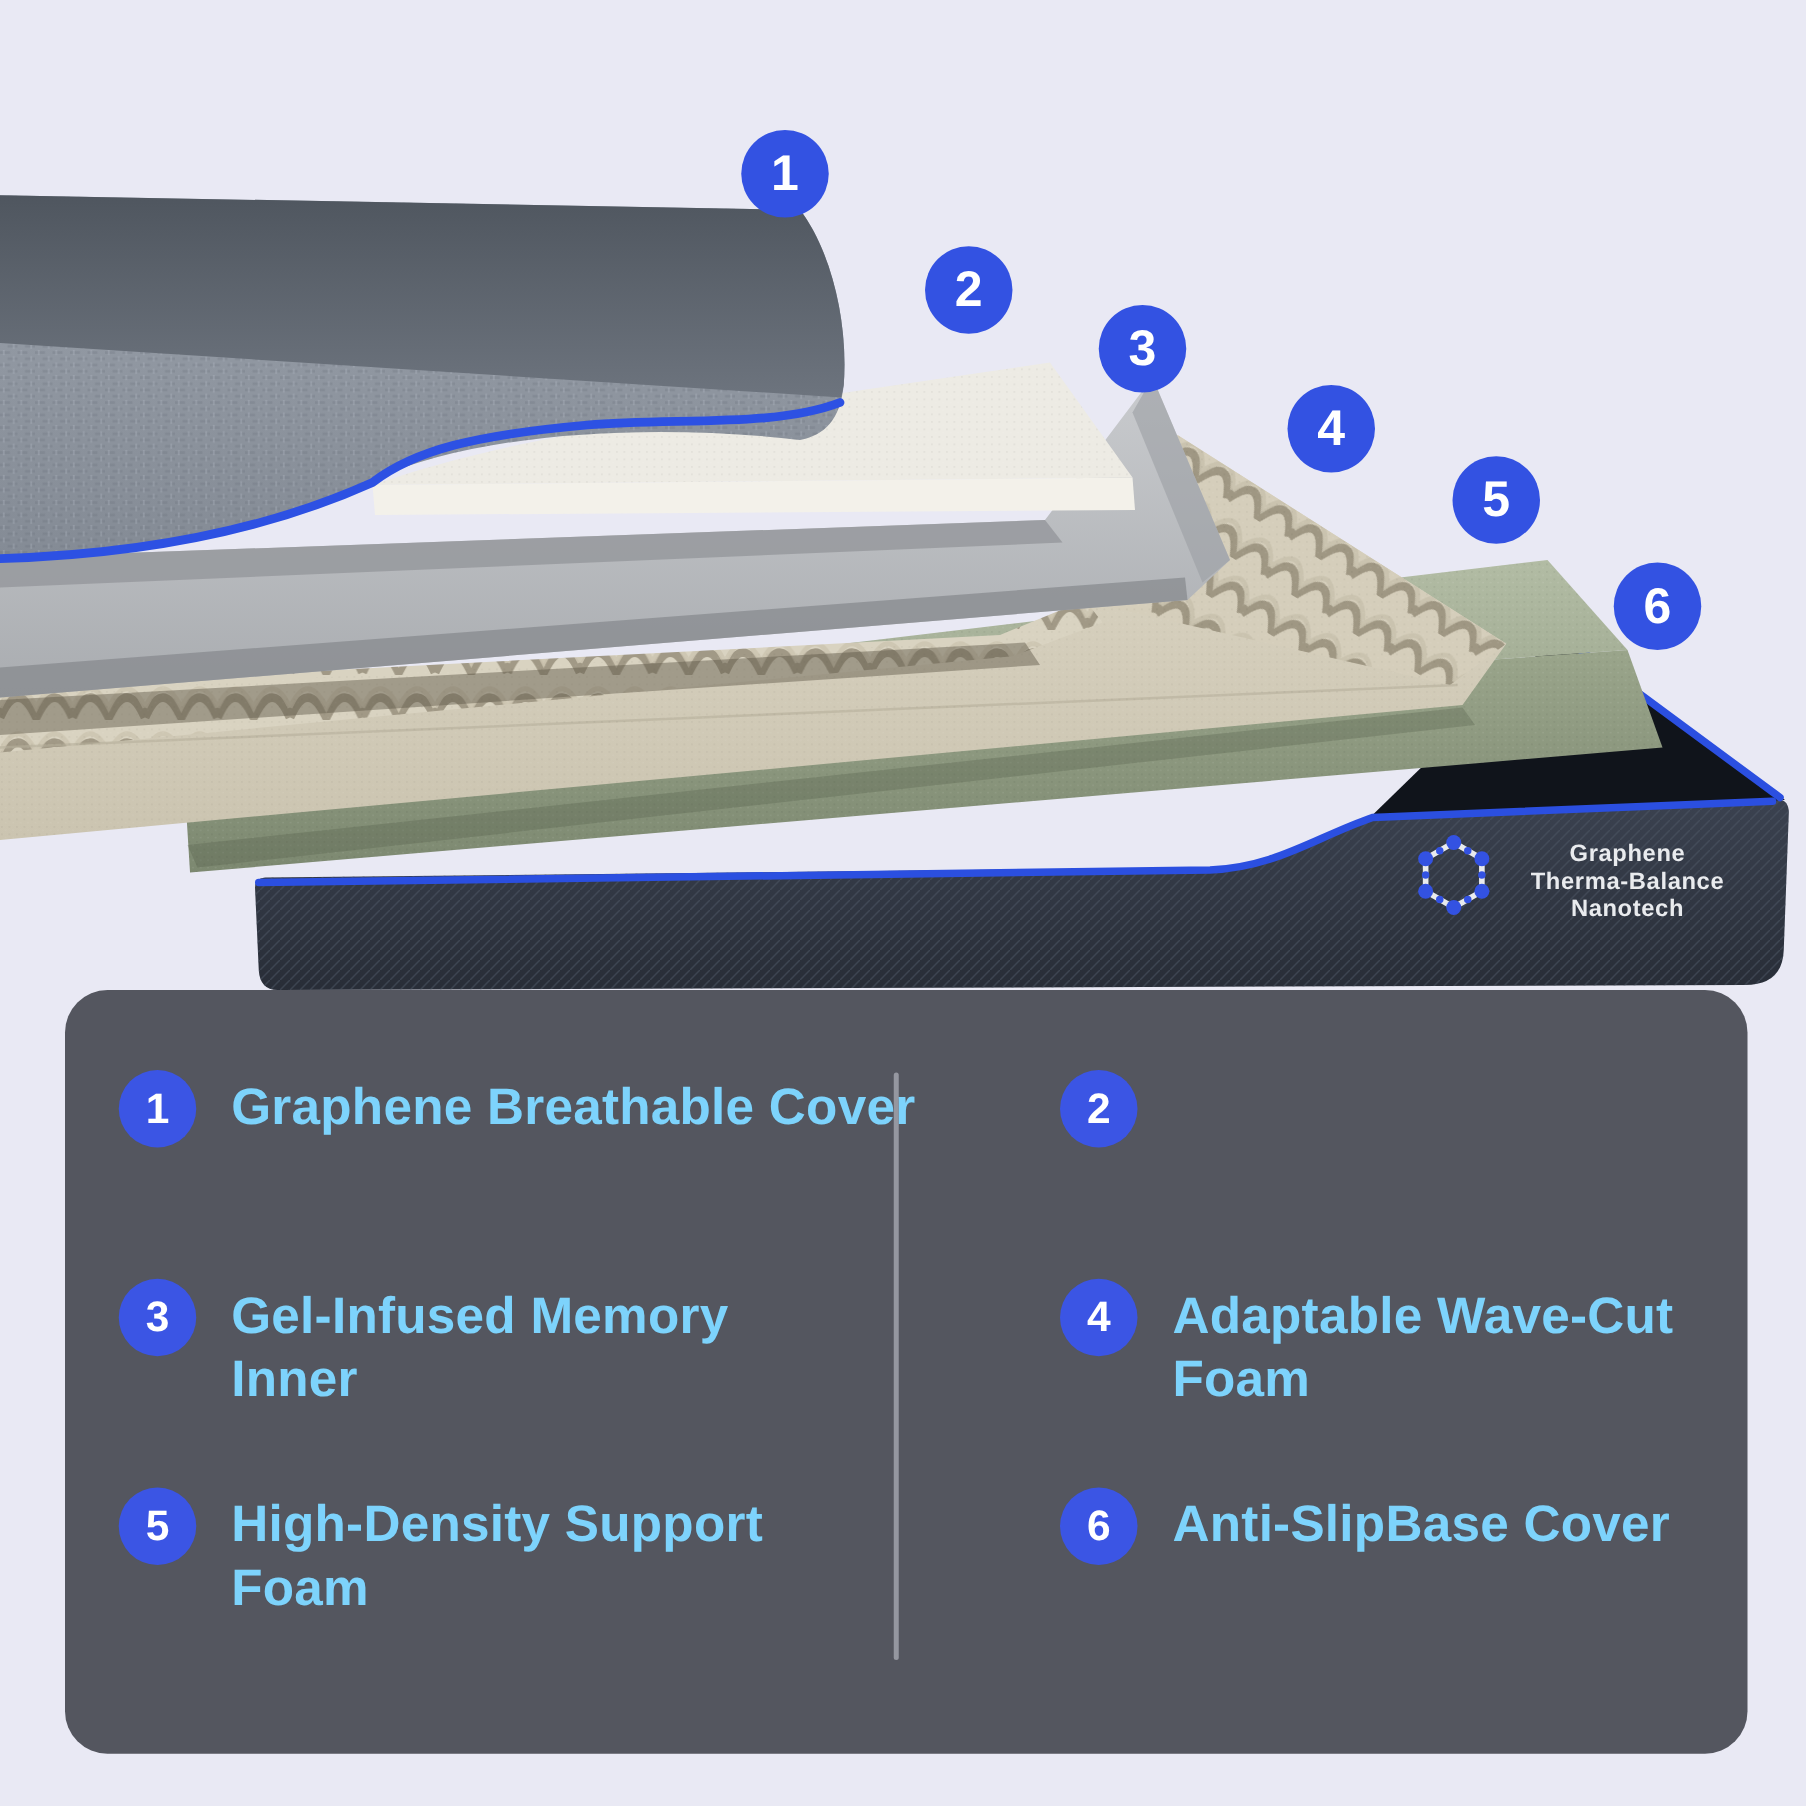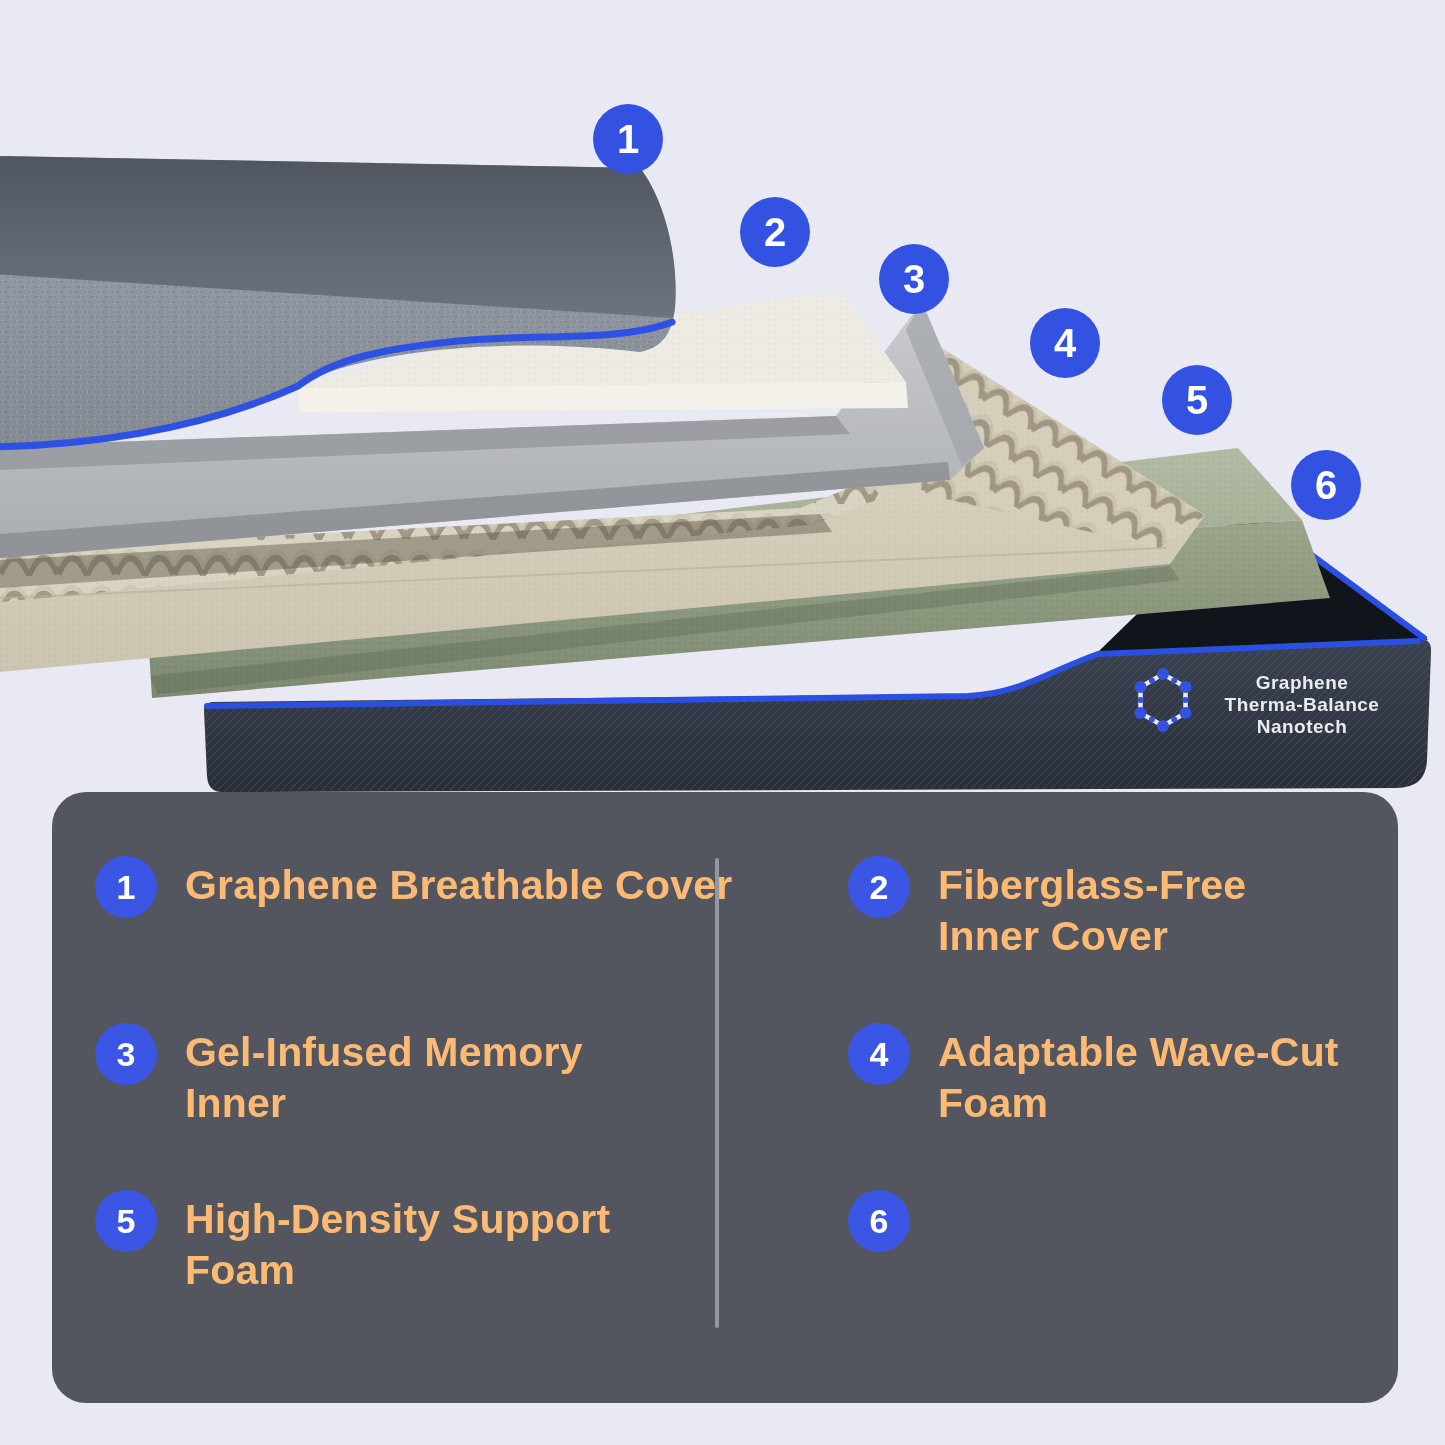--- a/index.html
+++ b/index.html
@@ -14,21 +14,21 @@
   
   .legend-panel{position:absolute;left:52px;top:792px;width:1346px;height:611px;
                 background:#54565f;border-radius:34px;z-index:1;box-sizing:border-box;}
   .legend-grid{position:absolute;left:43px;top:62px;right:30px;bottom:48px;
                display:grid;grid-template-columns:753px 1fr;
                grid-template-rows:1fr 1fr 1fr;}
   .legend-item{display:flex;align-items:flex-start;gap:28px;}
   .legend-num{flex:0 0 auto;width:62px;height:62px;border-radius:50%;
               background:#3b55e4;color:#ffffff;display:flex;align-items:center;
               justify-content:center;font-size:34px;font-weight:bold;margin-top:2px;}
-  .legend-label{color:#fdba74;font-size:41px;font-weight:bold;line-height:1.25;
+  .legend-label{color:#7dd3fc;font-size:41px;font-weight:bold;line-height:1.25;
                 white-space:pre-line;letter-spacing:.2px;margin-top:6px;}
   .legend-divider{position:absolute;left:663px;top:66px;width:4px;height:470px;
                   background:#9597a0;border-radius:2px;}
 </style>
 </head>
 <body>
 
 <div class="stage">
 
   <svg class="mattress-svg" width="1445" height="800" viewBox="0 0 1445 800">
@@ -181,22 +181,20 @@
     <div class="legend-divider"></div>
     <div class="legend-grid">
 
       <div class="legend-item">
         <div class="legend-num">1</div>
         <div class="legend-label">Graphene Breathable Cover</div>
       </div>
 
       <div class="legend-item">
         <div class="legend-num">2</div>
-        <div class="legend-label">Fiberglass-Free
-Inner Cover</div>
       </div>
 
       <div class="legend-item">
         <div class="legend-num">3</div>
         <div class="legend-label">Gel-Infused Memory
 Inner</div>
       </div>
 
       <div class="legend-item">
         <div class="legend-num">4</div>
@@ -205,17 +203,18 @@
       </div>
 
       <div class="legend-item">
         <div class="legend-num">5</div>
         <div class="legend-label">High-Density Support
 Foam</div>
       </div>
 
       <div class="legend-item">
         <div class="legend-num">6</div>
+        <div class="legend-label">Anti-SlipBase Cover</div>
       </div>
 
     </div>
   </div>
 </div>
 
 </body></html>

